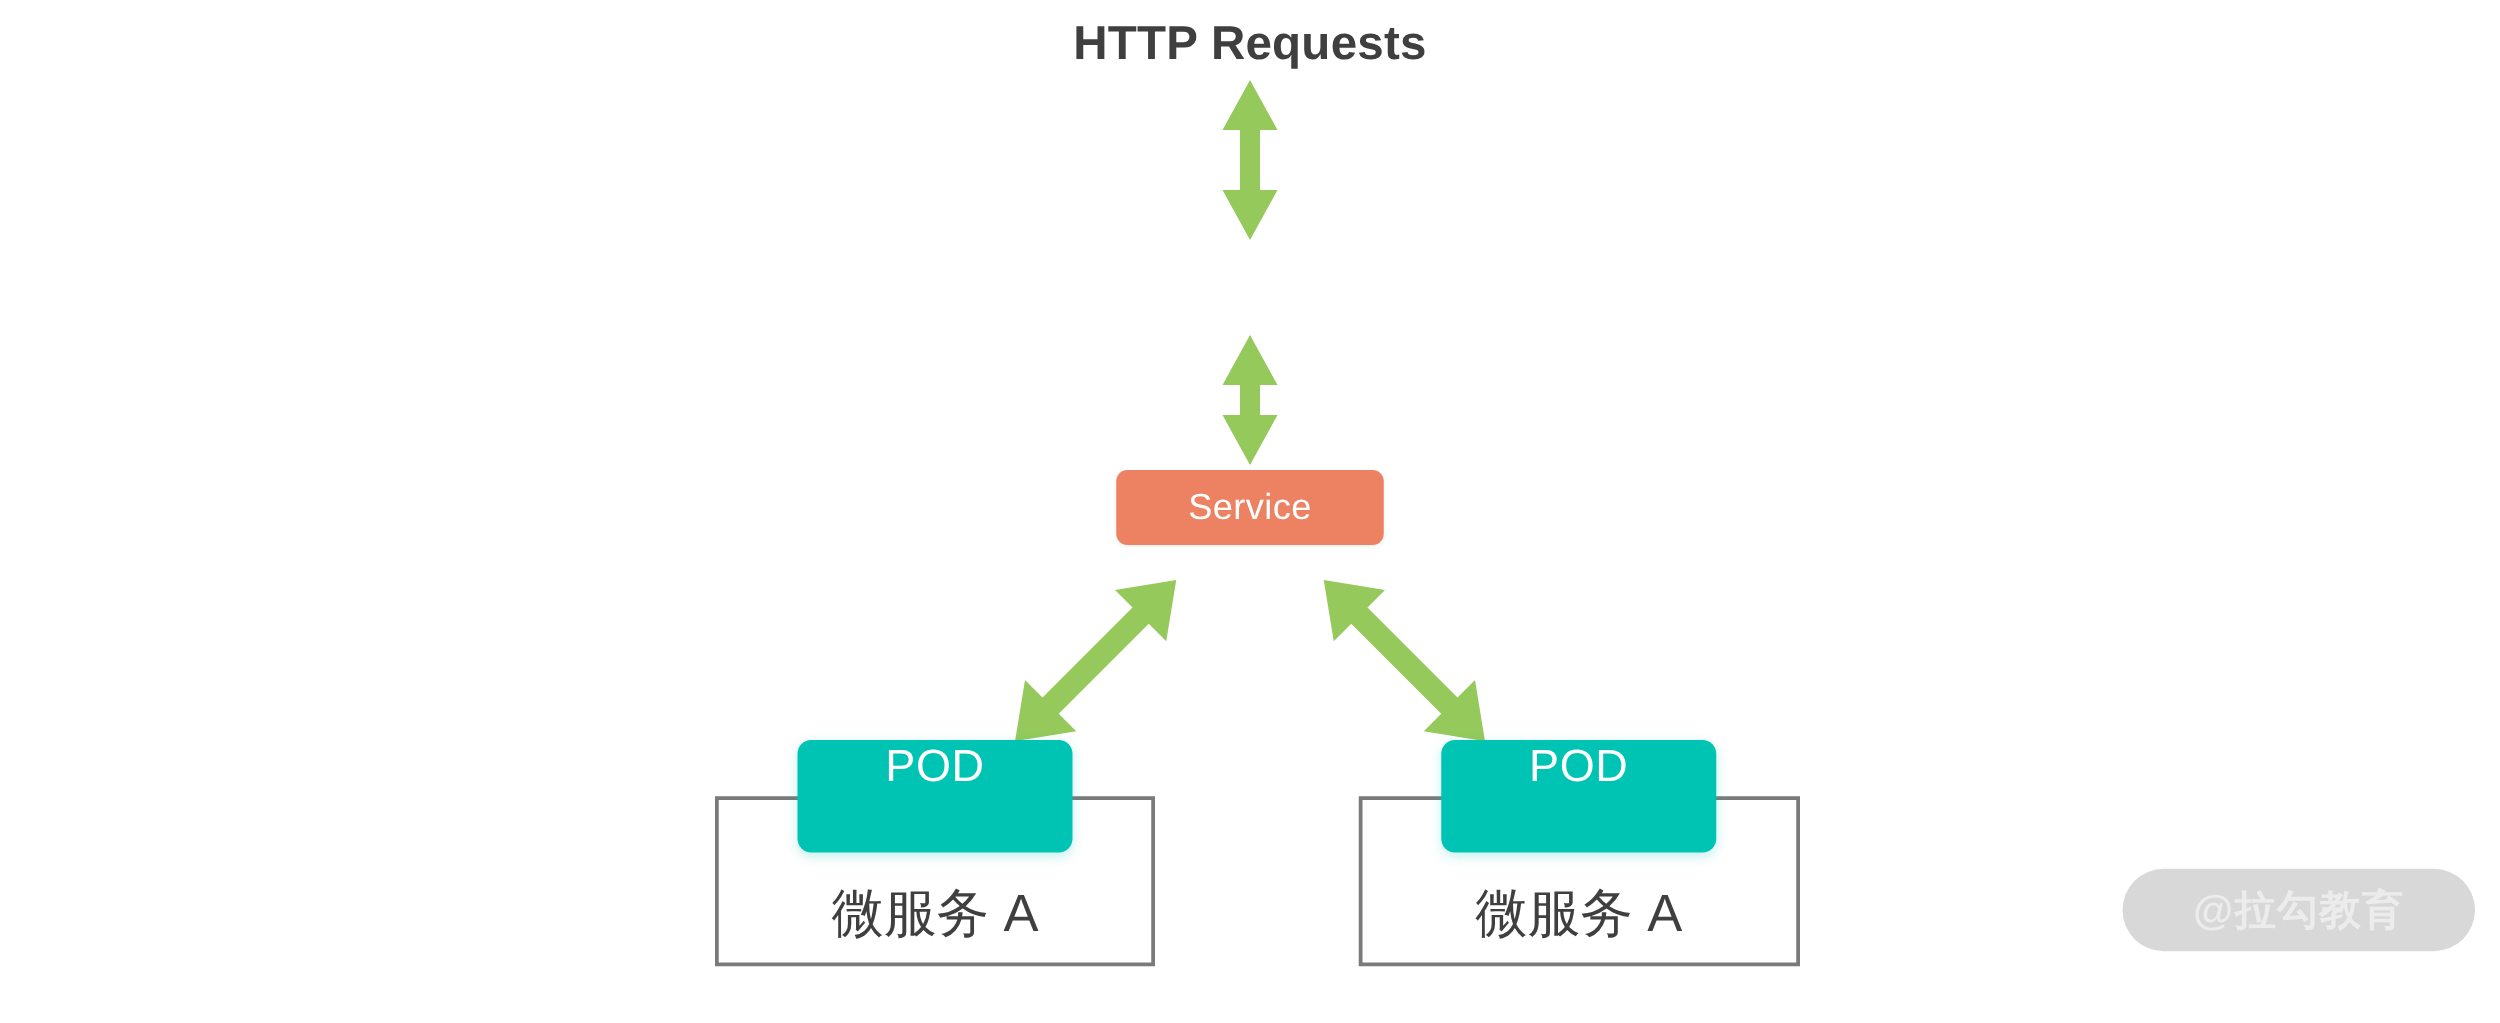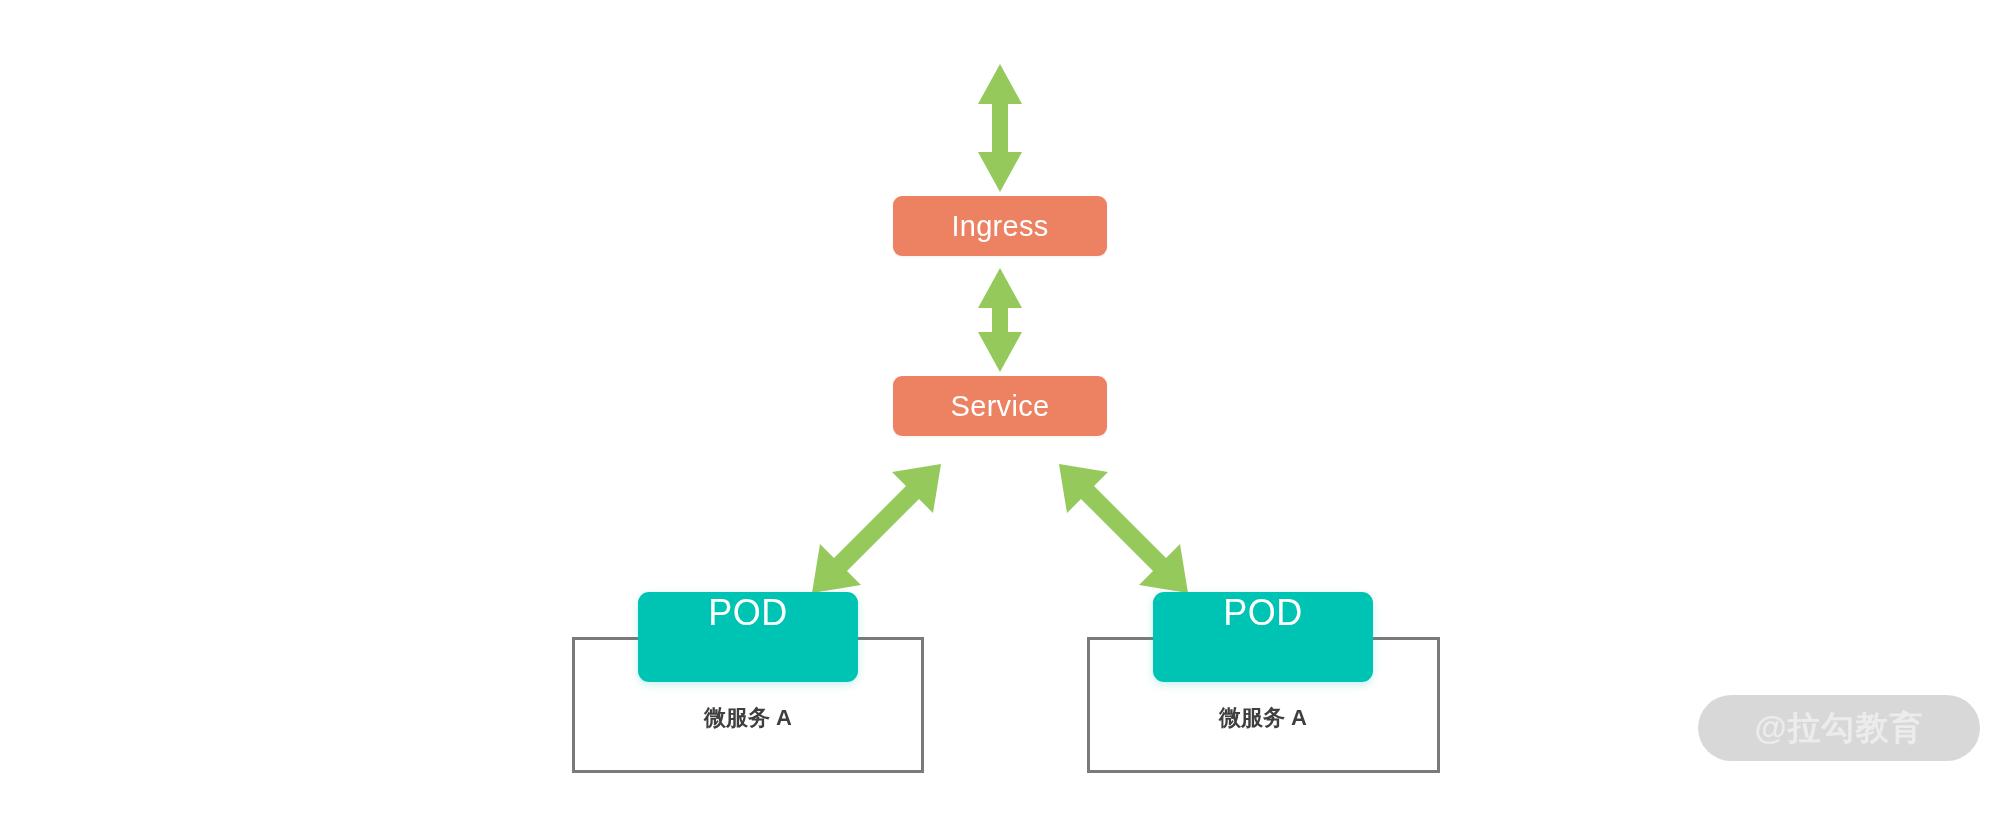--- a/index.html
+++ b/index.html
@@ -83,23 +83,23 @@
   #microservice-box-right {
     left: 1087px;
     top: 637px;
     width: 353px;
     height: 136px;
   }
   .microservice-label {
     position: absolute;
     width: 352px;
     text-align: center;
-    font-size: 22px;
+    font-size: 42px;
     color: #3f3f3f;
-    font-weight: 700;
+    font-weight: 400;
     white-space: nowrap;
   }
   #microservice-label-left {
     left: 572px;
     top: 703px;
   }
   #microservice-label-right {
     left: 1087px;
     top: 703px;
   }
@@ -166,24 +166,22 @@
 
     <g>
       <polygon fill="#95c95c" points="941,464 933,513 919,499 847,571 861,585 812,593 820,544 834,558 906,486 892,472"></polygon>
     </g>
 
     <g>
       <polygon fill="#95c95c" points="1059,464 1108,472 1094,486 1166,558 1180,544 1188,593 1139,585 1153,571 1081,499 1067,513"></polygon>
     </g>
   </svg>
 
-
-  <div class="node-orange" id="node-ingress">
-    <span>Ingress</span>
-  </div>
+  <div class="diagram-title">HTTP Requests</div>
+
 
   <div class="node-orange" id="node-service">
     <span>Service</span>
   </div>
 
   <div class="microservice-box" id="microservice-box-left"></div>
   <div class="microservice-label" id="microservice-label-left">微服务 A</div>
   <div class="pod-box" id="pod-box-left">
     <span>POD</span>
   </div>

